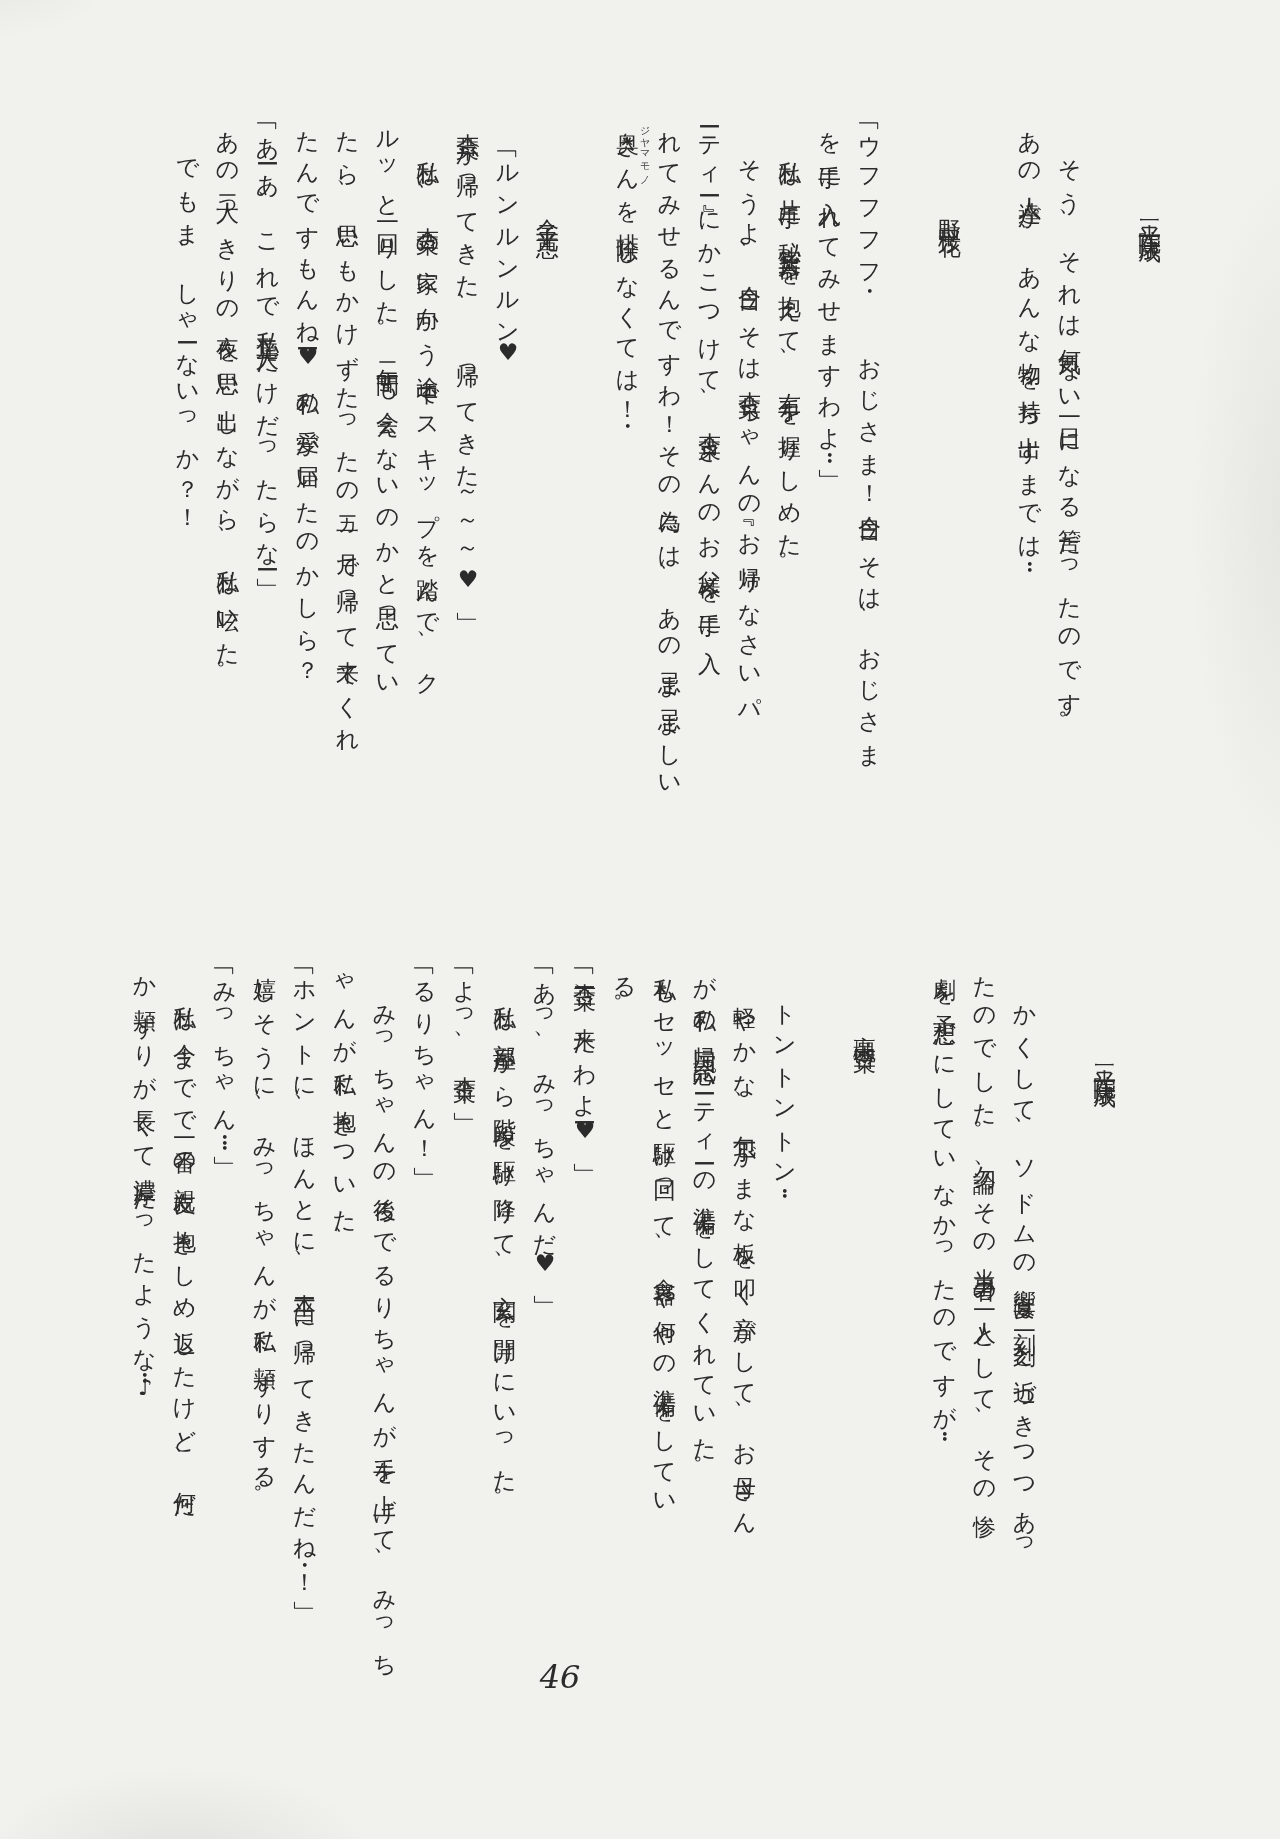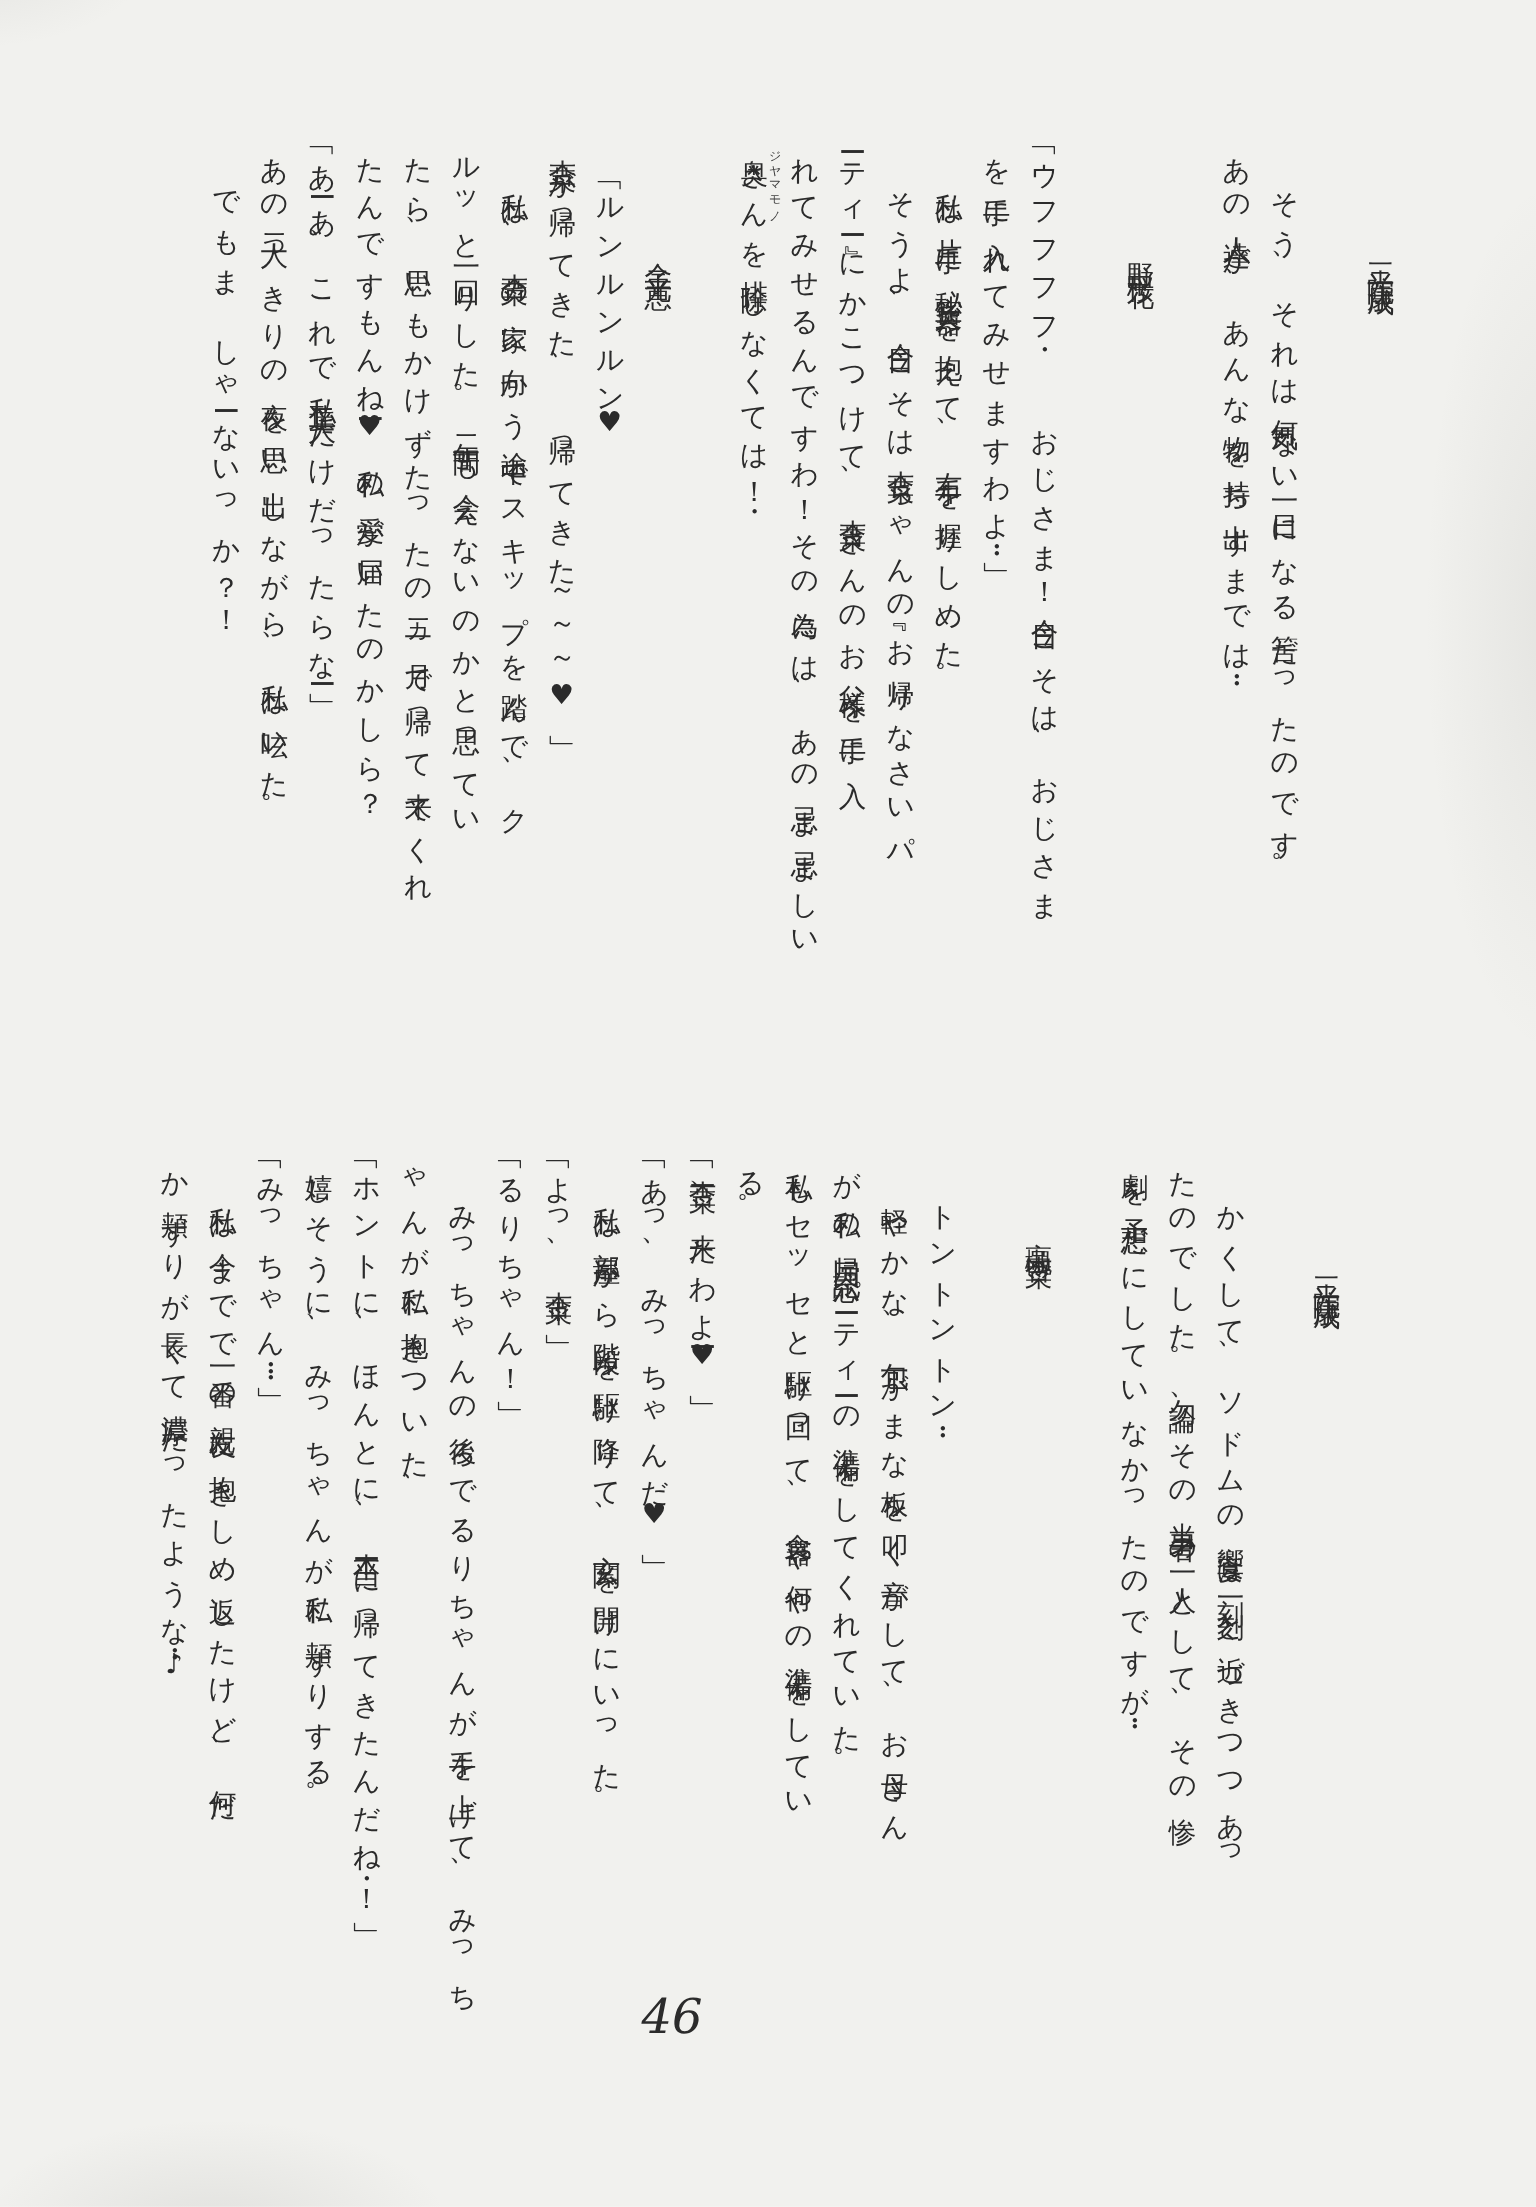--- a/index.html
+++ b/index.html
@@ -36,21 +36,21 @@
     letter-spacing: 1px;
     opacity: 0.9;
   }
 
   .page-number {
     position: absolute;
     left: 523px;
     top: 1658px;
     width: 74px;
     text-align: center;
-    font-size: 40px;
+    font-size: 32px;
     font-style: italic;
     font-family: "DejaVu Serif", "Liberation Serif", serif;
   }
 
   .top-block    { top: 115px; right: 110px; }
   .bottom-block { top: 960px; right: 155px; }
 </style>
 </head>
 <body>
 

